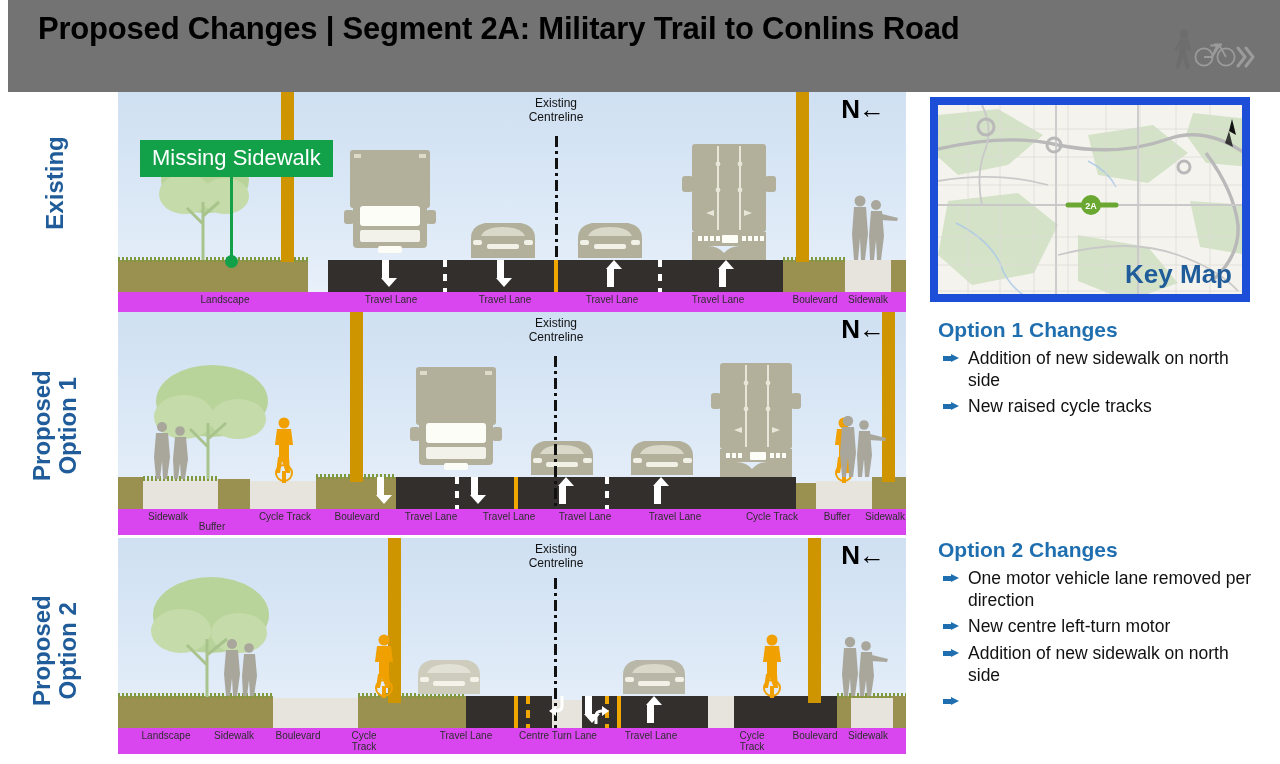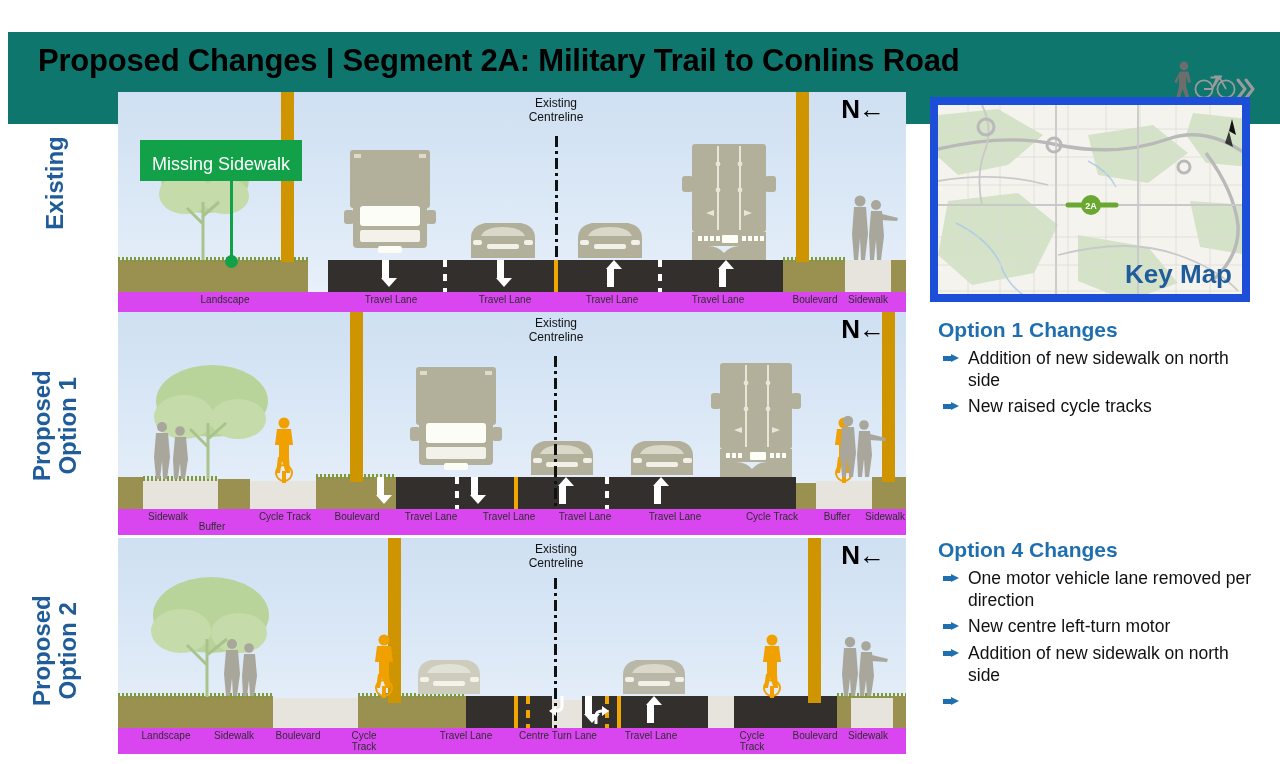--- a/index.html
+++ b/index.html
@@ -2,22 +2,21 @@
 <html><head>
 <meta charset="utf-8">
 <style>
   * { box-sizing: border-box; margin:0; padding:0; }
   html,body { width:1280px; height:764px; background:#ffffff;
     font-family:"Liberation Sans", sans-serif; overflow:hidden; }
 
   
   #header {
     position:absolute; left:8px; top:0; width:1272px; height:92px;
-    background:#0f766e;
-    margin-top:32px;
+    background:#737373;
   }
   #header-title {
     position:absolute; left:30px; top:8px; width:1090px;
     font-size:31px; font-weight:bold; color:#000; line-height:1.35;
     letter-spacing:-0.2px;
   }
   #header-logo { position:absolute; right:24px; top:26px; width:86px; height:46px; }
 
   
   .row-label {
@@ -70,21 +69,21 @@
     background:repeating-linear-gradient(#111 0 11px, transparent 11px 15px,#111 15px 18px, transparent 18px 22px); }
   .cl-text { position:absolute; font-size:12px; color:#111; text-align:center;
     line-height:1.2; transform:translateX(-50%); white-space:pre-line; }
 
   
   .north { position:absolute; font-size:26px; font-weight:bold; color:#000;
     letter-spacing:-1px; }
 
   
   .callout-box { position:absolute; background:#12a149; color:#fff;
-    font-size:18px; padding:14px 12px 6px; white-space:nowrap; z-index:6; }
+    font-size:22px; padding:5px 12px 6px; white-space:nowrap; z-index:6; }
   .callout-line { position:absolute; width:3px; background:#12a149; z-index:5; }
   .callout-dot { position:absolute; width:13px; height:13px; border-radius:50%;
     background:#12a149; z-index:5; }
 
   
   #keymap {
     position:absolute; left:930px; top:97px; width:320px; height:205px;
     border:8px solid #1d4ed8; background:#f3f1ec; overflow:hidden;
   }
   #keymap-label { position:absolute; right:10px; bottom:4px; font-size:26px;
@@ -615,21 +614,21 @@
   <div class="opt-item">
     <span class="bullet"></span>
     <span>Addition of new sidewalk on north side</span>
   </div>
   <div class="opt-item">
     <span class="bullet"></span>
     <span>New raised cycle tracks</span>
   </div>
 </div>
 
-<div class="opt-head" style="top:538px;">Option 4 Changes</div>
+<div class="opt-head" style="top:538px;">Option 2 Changes</div>
 <div class="opt-list" style="top:568px;">
   <div class="opt-item">
     <span class="bullet"></span>
     <span>One motor vehicle lane removed per direction</span>
   </div>
   <div class="opt-item">
     <span class="bullet"></span>
     <span>New centre left-turn motor</span>
   </div>
   <div class="opt-item">

